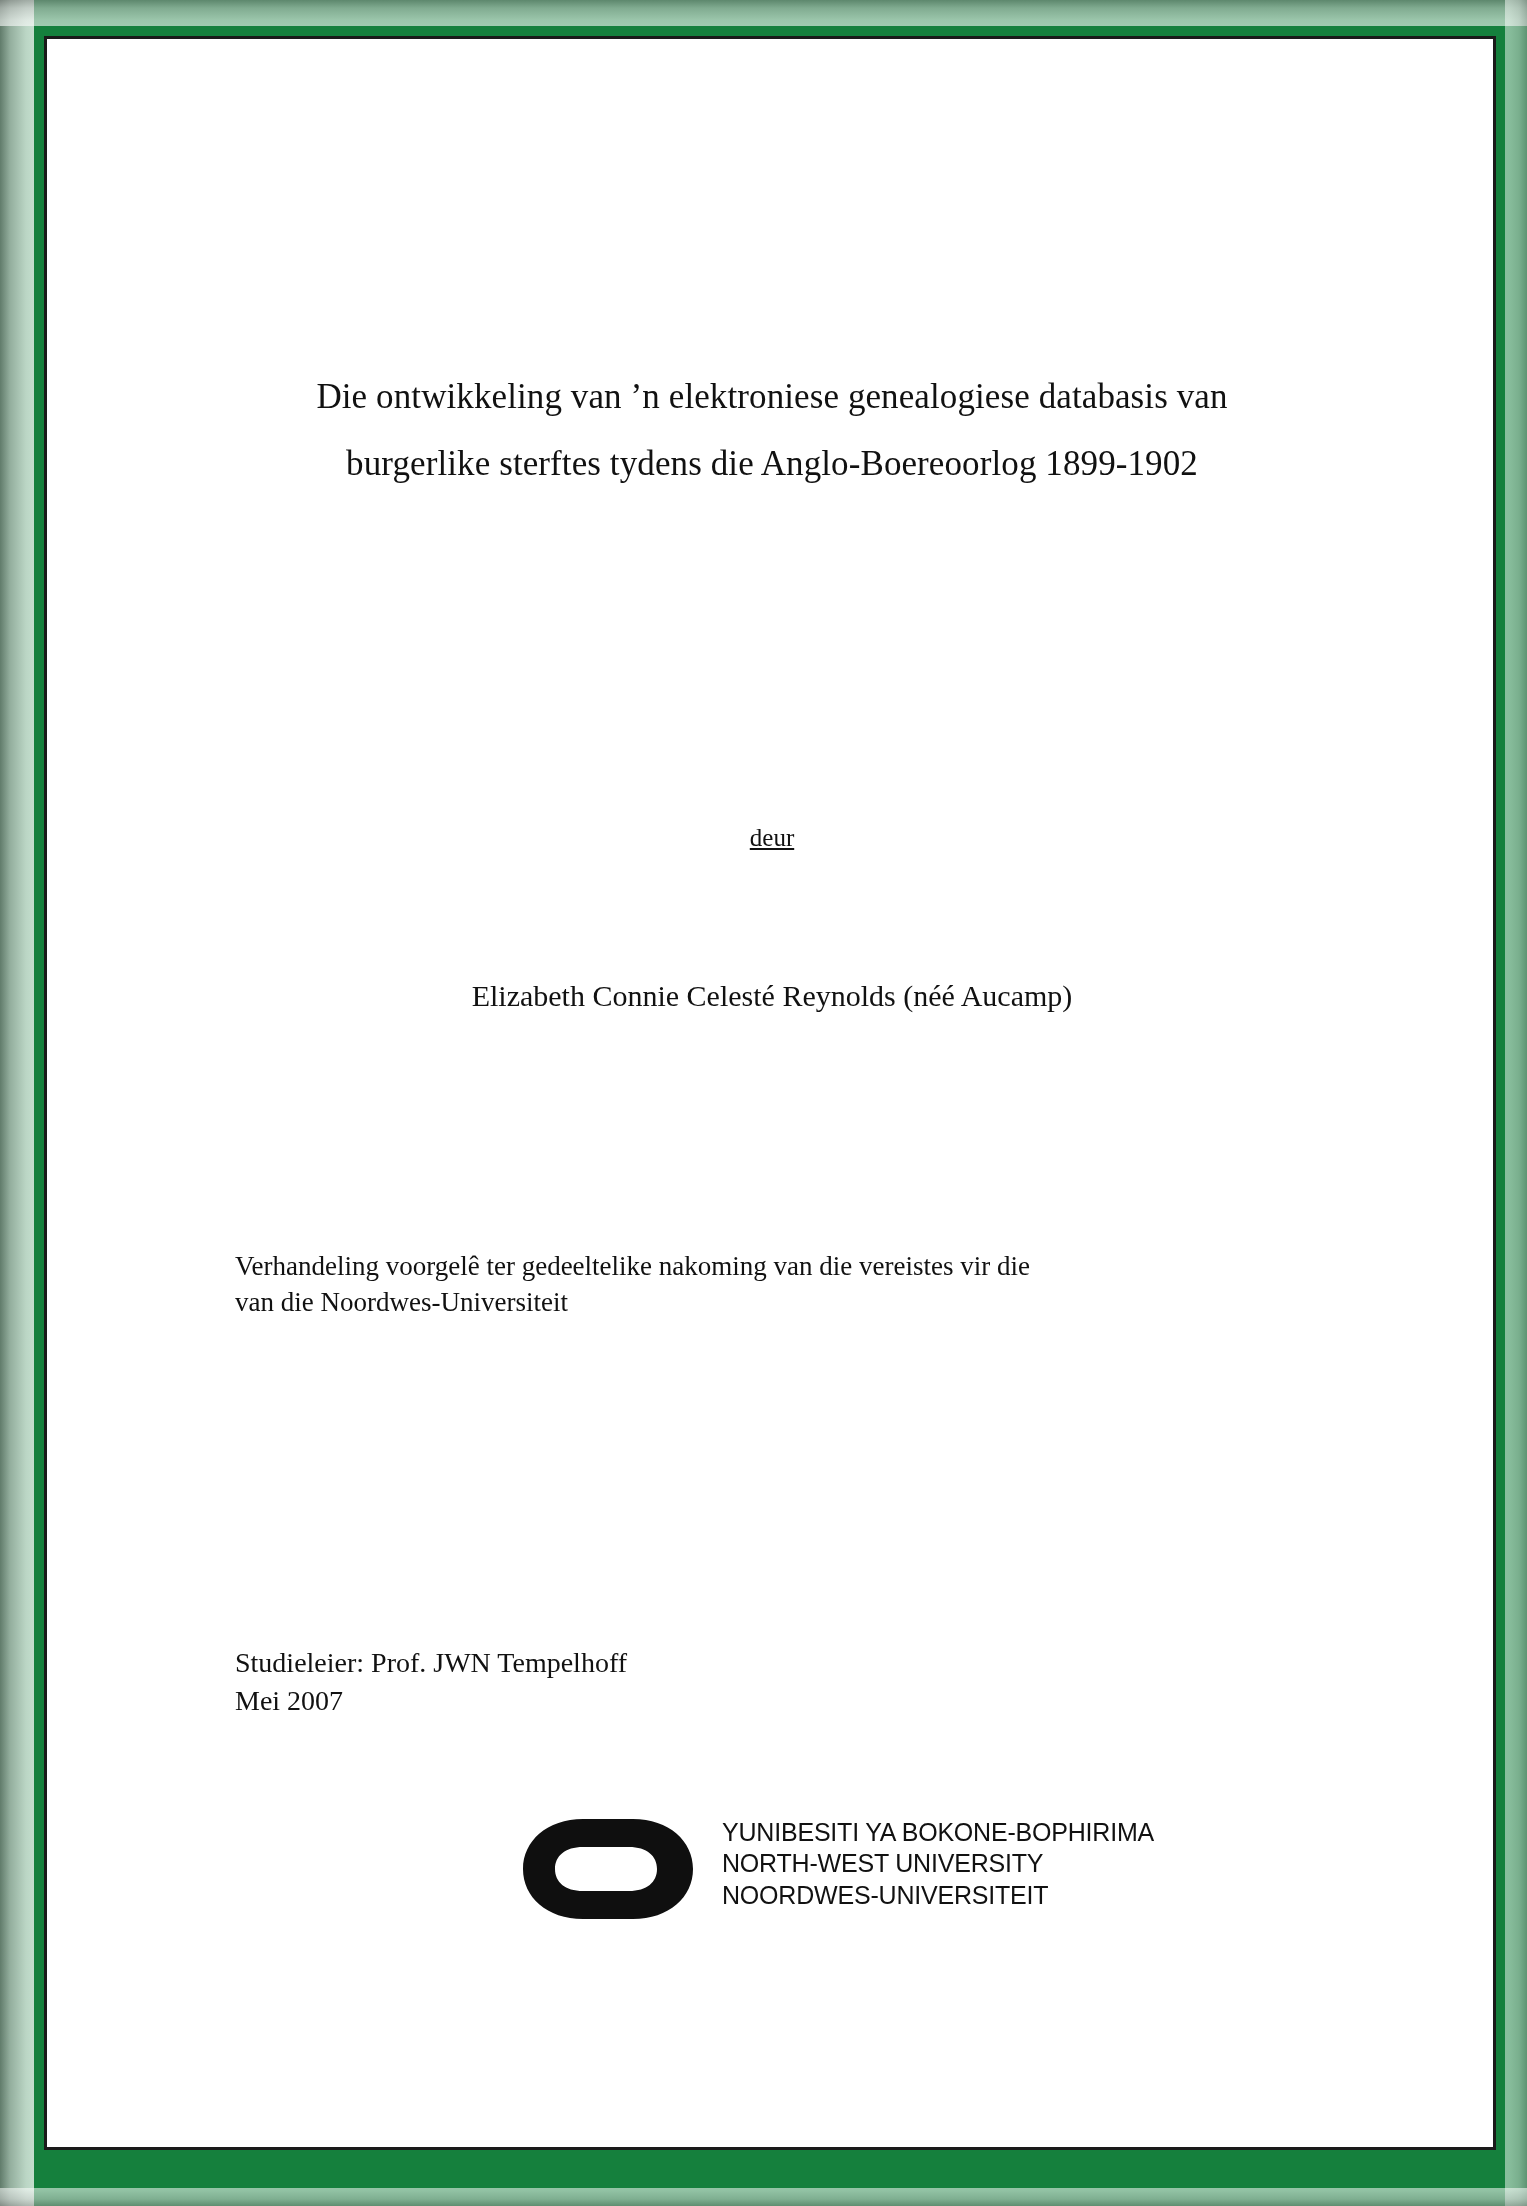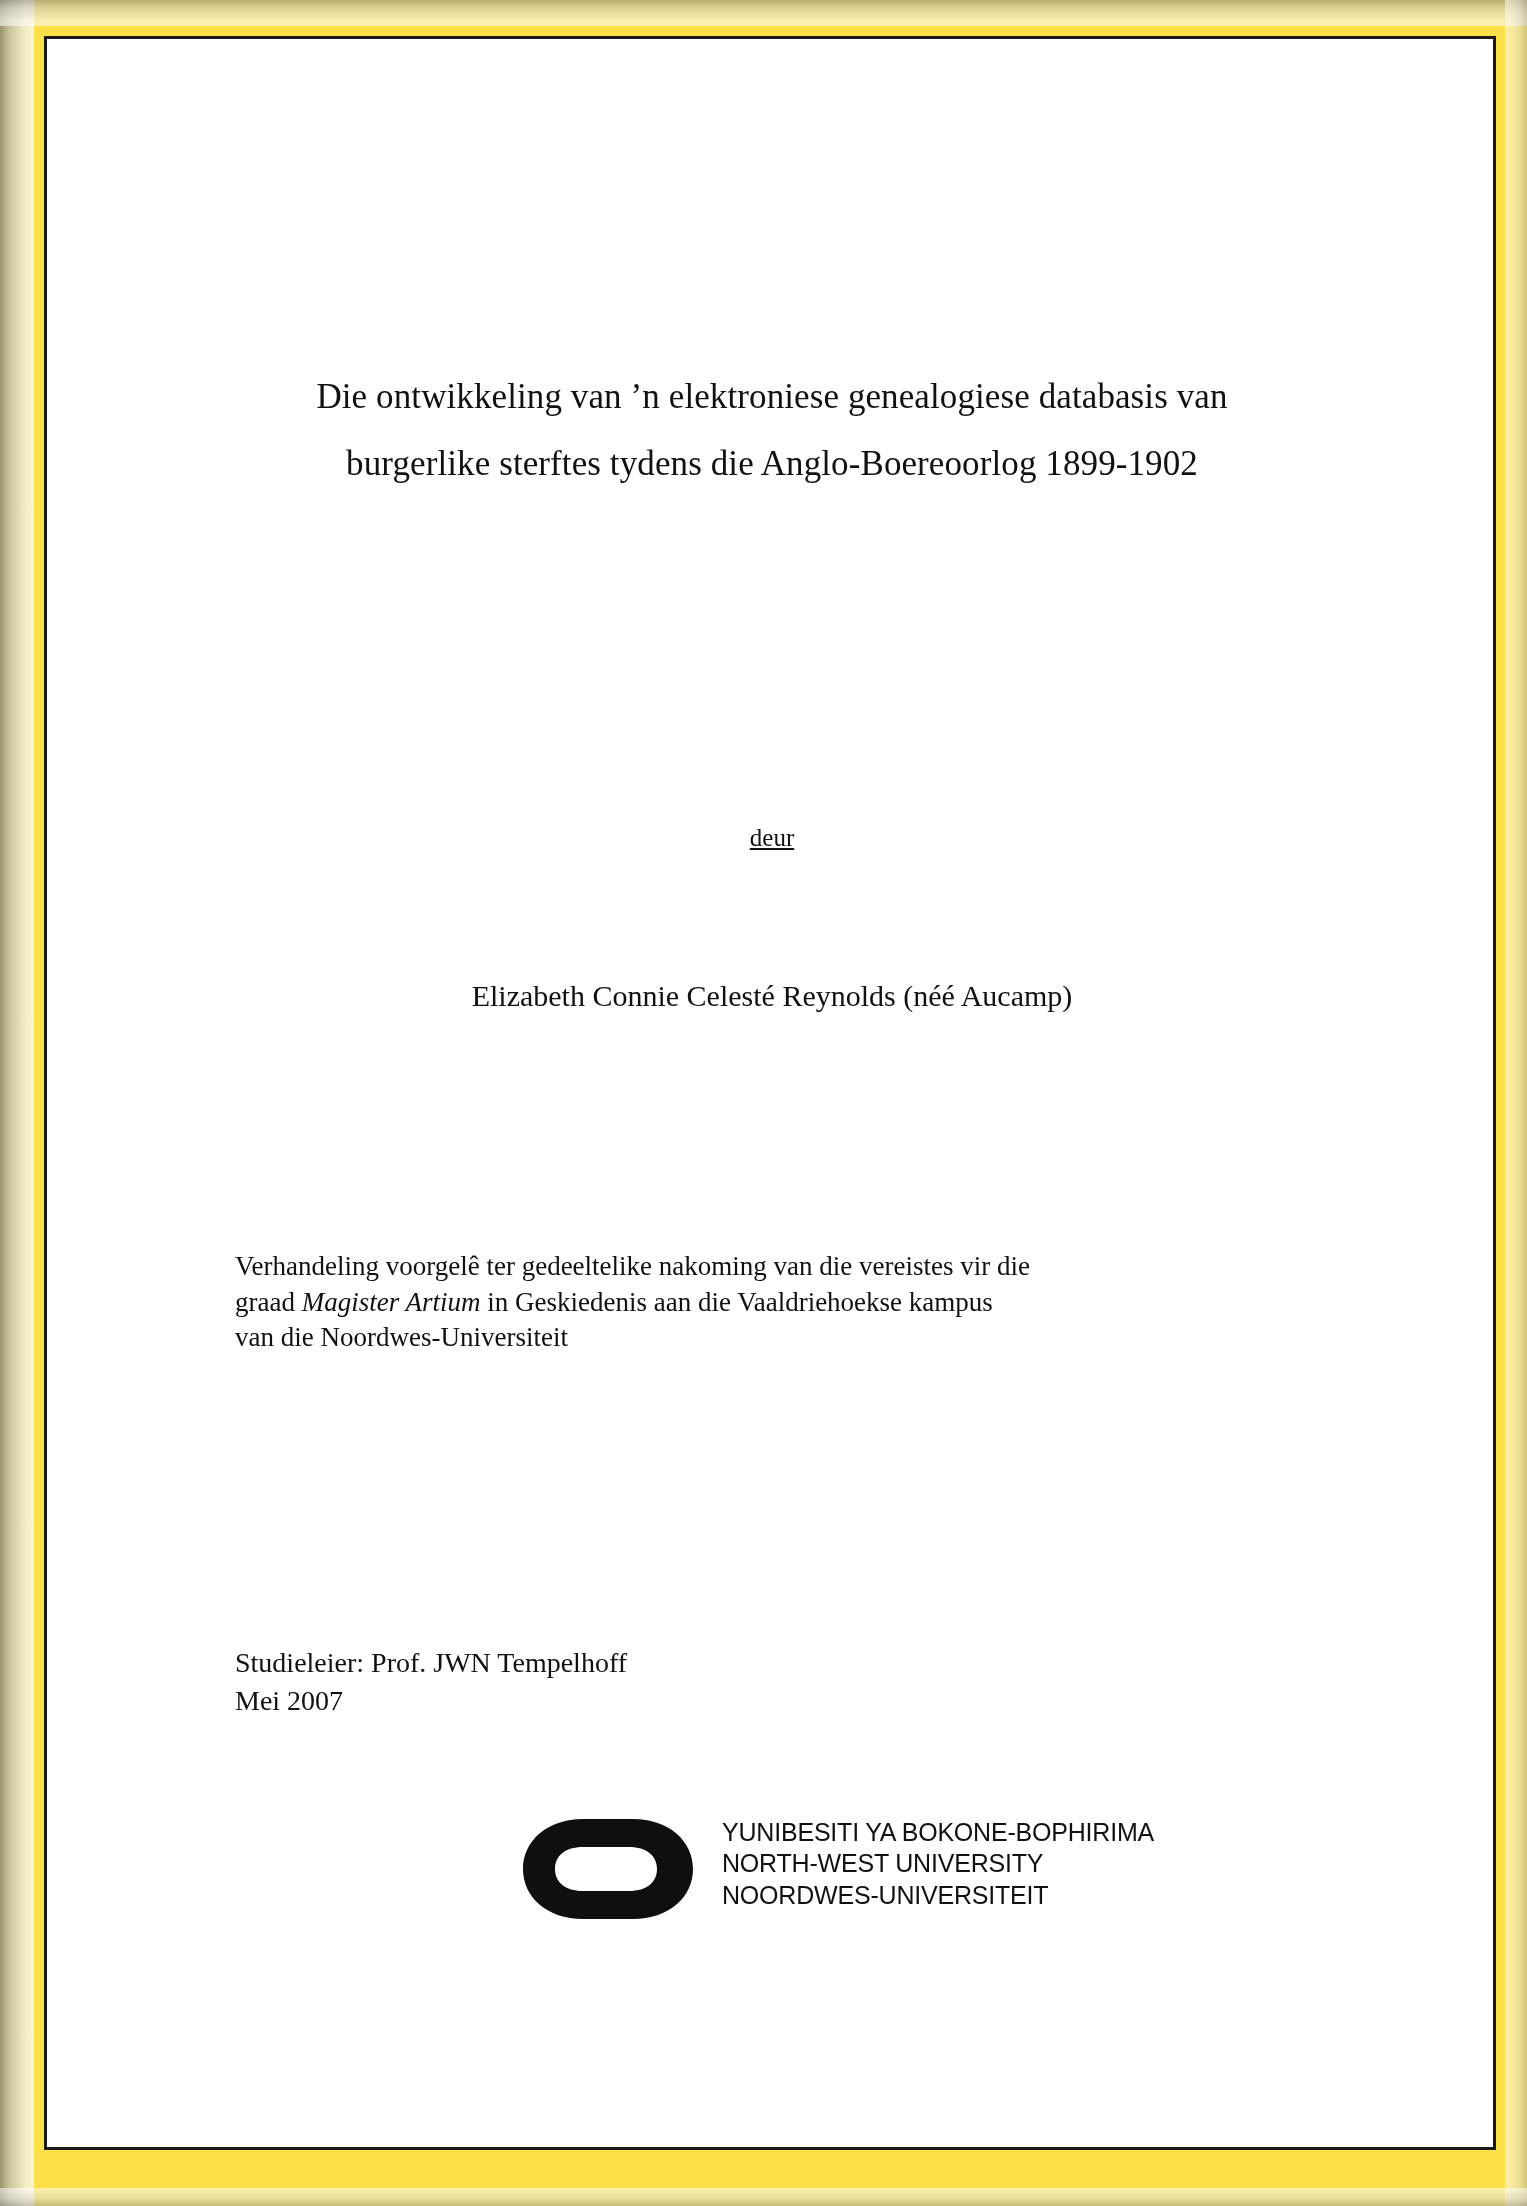--- a/index.html
+++ b/index.html
@@ -15,21 +15,21 @@
     color: #111111;
     overflow: hidden;
   }
 
   
   .page-scan {
     position: absolute;
     left: 0; top: 0;
     width: 1527px;
     height: 2206px;
-    background: #fde047;
+    background: #15803d;
   }
 
   
   .scan-edge-left {
     position: absolute;
     left: 0; top: 0;
     width: 34px; height: 2206px;
     background: linear-gradient(to right, #7a7a7a 0px, #bdbdbd 10px, #f2f2f2 26px, #fdfdfd 34px);
     opacity: .75;
   }
@@ -184,21 +184,20 @@
         <div class="title-line">Die ontwikkeling van ’n elektroniese genealogiese databasis van</div>
         <div class="title-line second">burgerlike sterftes tydens die Anglo-Boereoorlog 1899-1902</div>
       </div>
 
       <div class="deur">deur</div>
 
       <div class="author">Elizabeth Connie Celesté Reynolds (néé Aucamp)</div>
 
       <div class="statement">
         <div class="just">Verhandeling voorgelê ter gedeeltelike nakoming van die vereistes vir die</div>
-        <div class="plain"><span>graad </span><em>Magister Artium</em><span> in Geskiedenis aan die Vaaldriehoekse kampus</span></div>
         <div class="plain">van die Noordwes-Universiteit</div>
       </div>
 
       <div class="supervisor-block">
         <div>Studieleier: Prof. JWN Tempelhoff</div>
         <div>Mei 2007</div>
       </div>
 
       <div class="logo-block">
         <div class="logo-mark">

